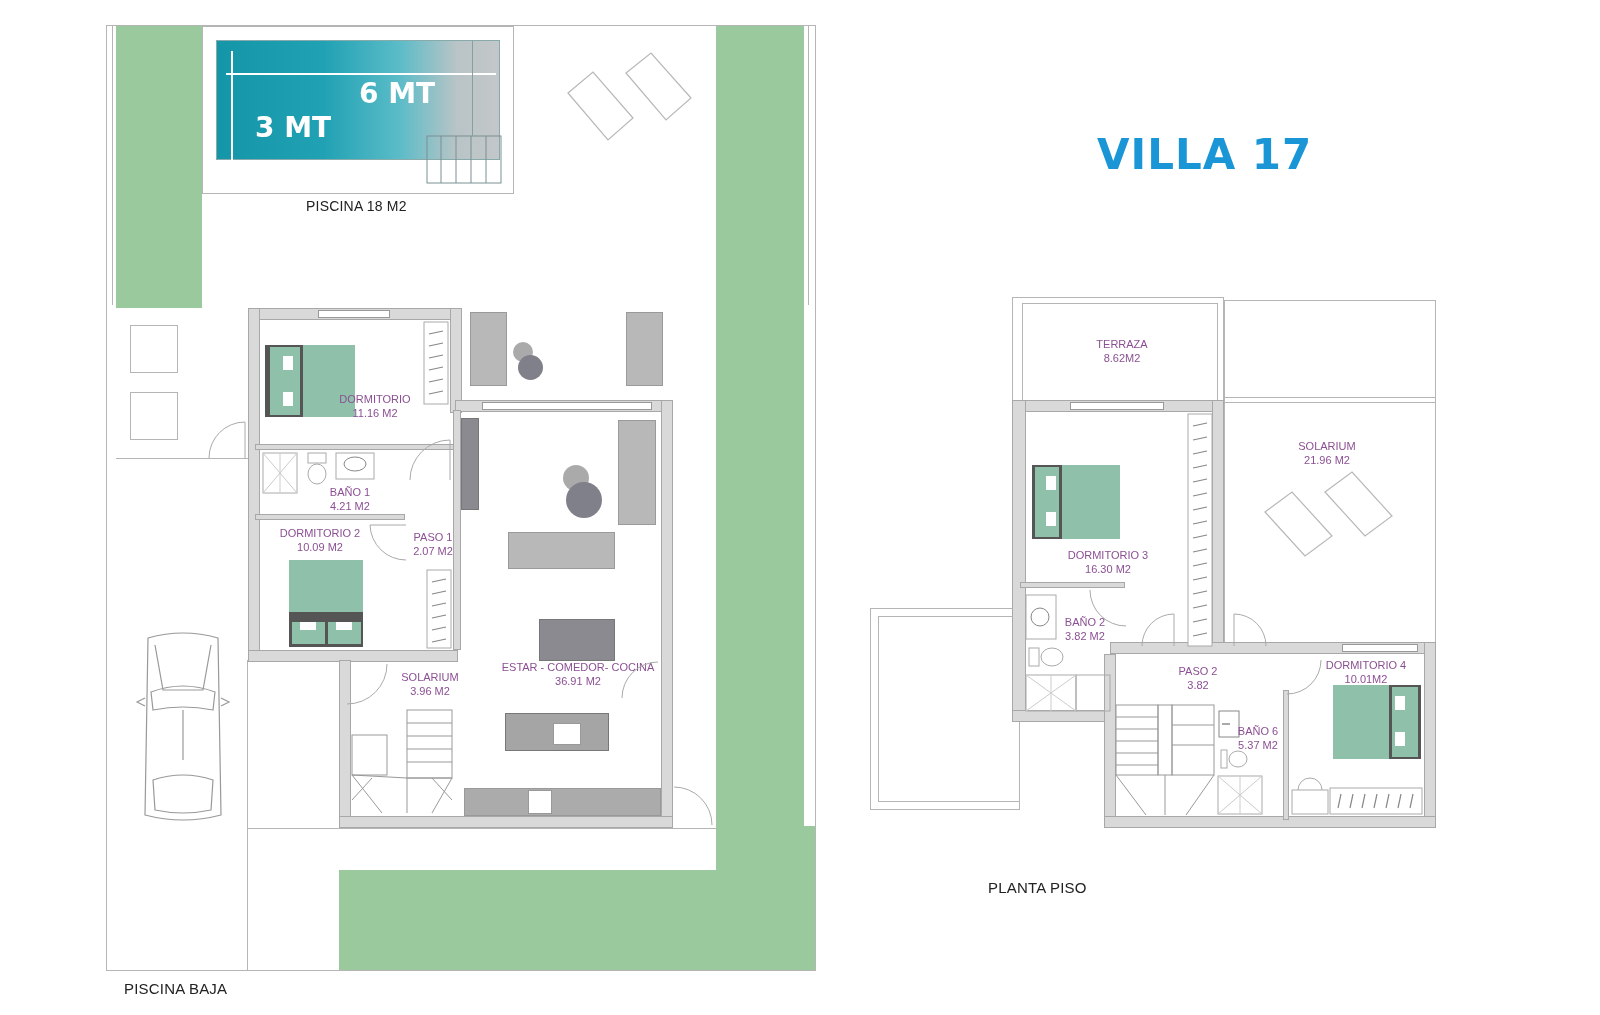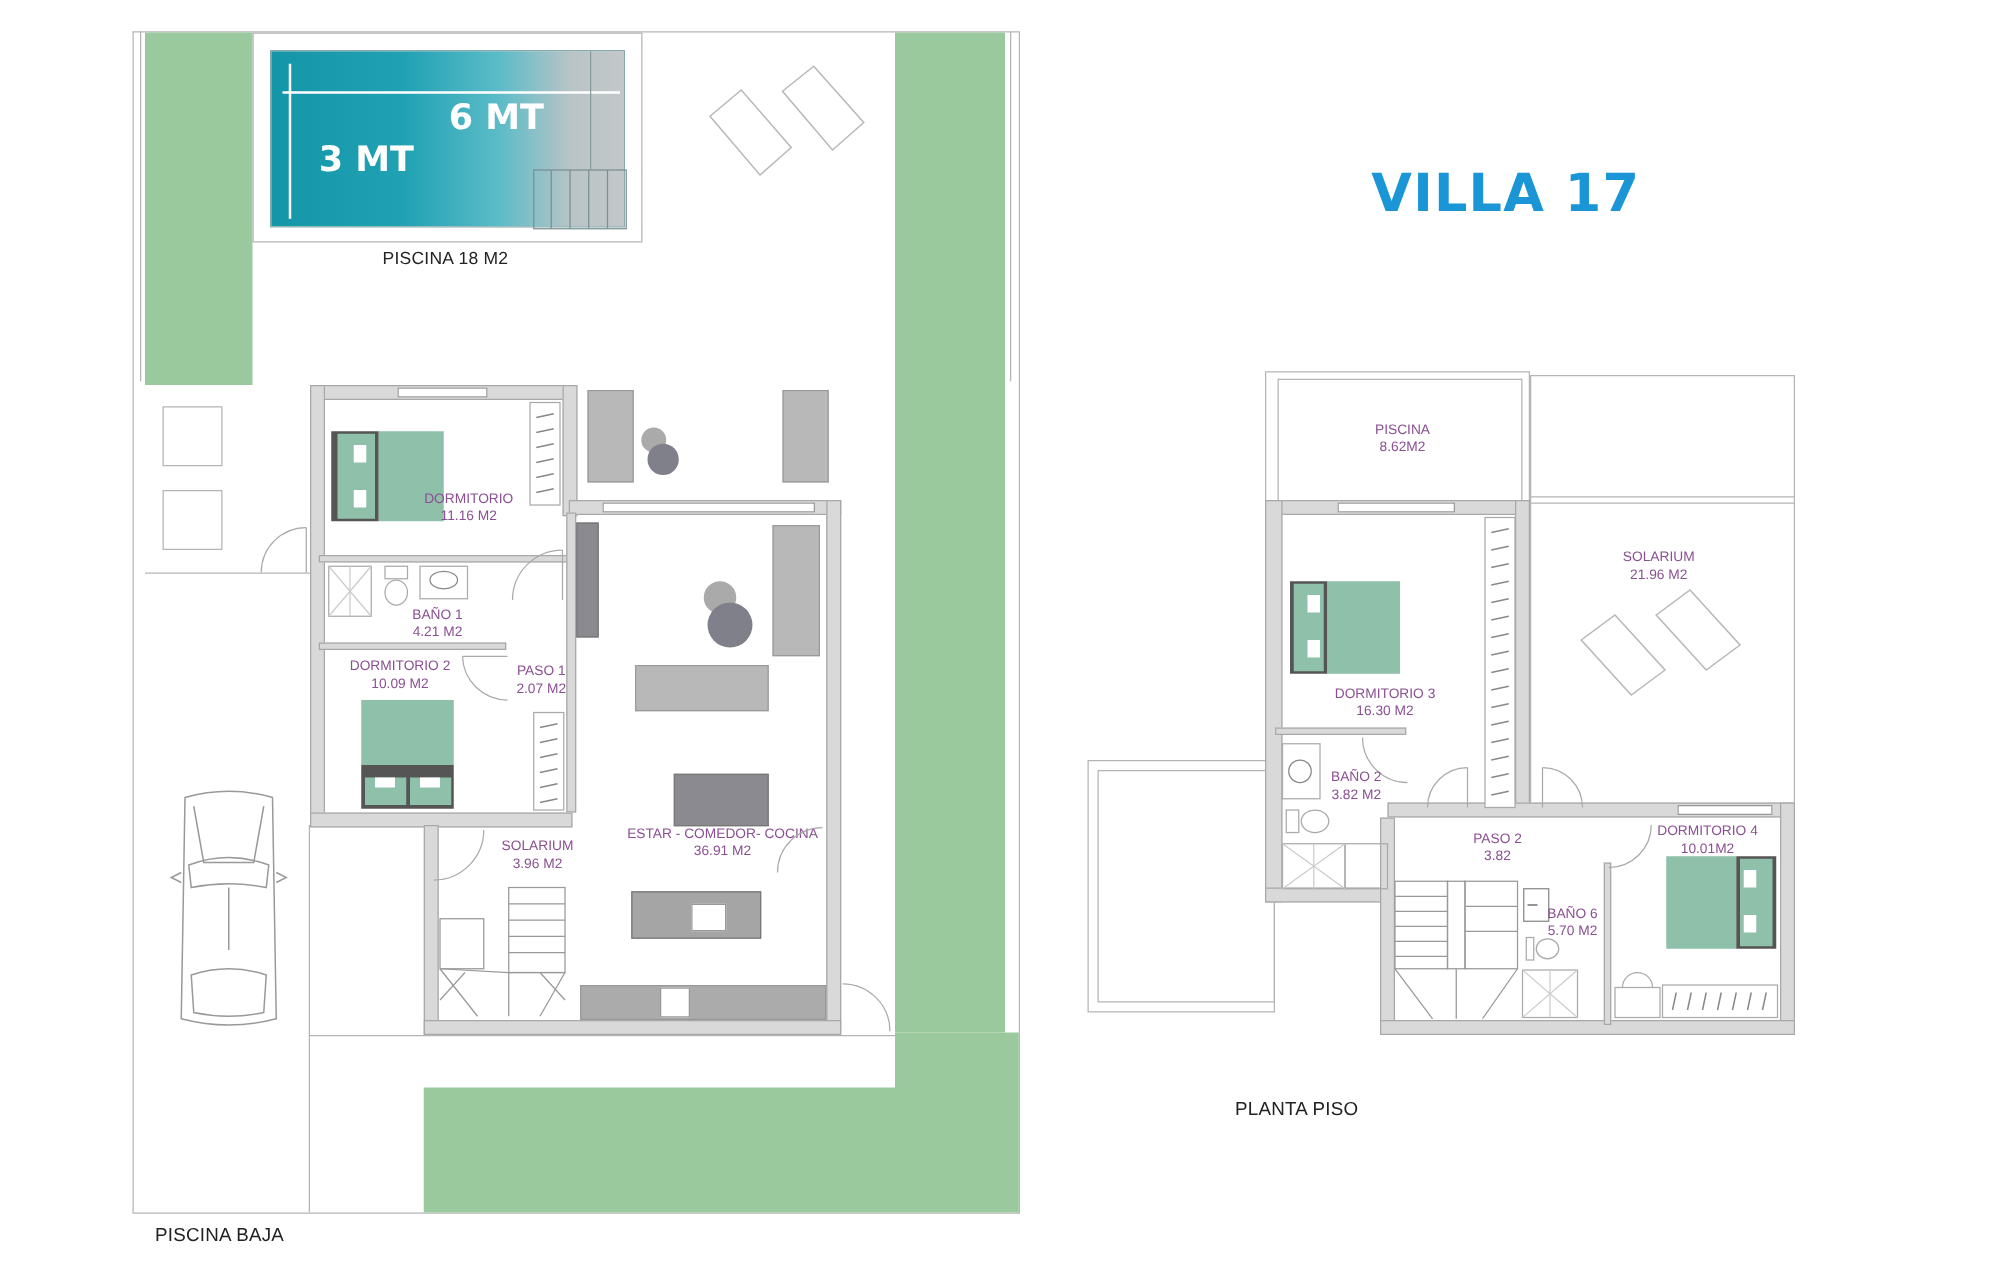--- a/index.html
+++ b/index.html
@@ -31,21 +31,21 @@
   <div class="line" style="left:106px; top:25px; width:710px; height:946px;"></div>
   <div class="line" style="left:112px; top:25px; width:1px; height:280px; border-width:0 0 0 1px;"></div>
   <div class="line" style="left:808px; top:25px; width:1px; height:280px; border-width:0 0 0 1px;"></div>
 
   <div class="garden" style="left:116px; top:26px; width:86px; height:282px;"></div>
   <div class="garden" style="left:716px; top:26px; width:88px; height:800px;"></div>
   <div class="garden" style="left:716px; top:826px; width:99px; height:144px;"></div>
   <div class="garden" style="left:339px; top:870px; width:377px; height:100px;"></div>
 
   <div class="line" style="left:202px; top:26px; width:312px; height:168px;"></div>
-  <div class="pool" style="left:216px; top:40px; width:284px; height:142px;">
+  <div class="pool" style="left:216px; top:40px; width:284px; height:120px;">
     <div class="abs" style="left:14px; top:10px; width:2px; height:124px; background:#fff;"></div>
     <div class="abs" style="left:9px; top:32px; width:270px; height:2px; background:#fff;"></div>
     <div class="pool-text" style="left:142px; top:36px;">6 MT</div>
     <div class="pool-text" style="left:38px; top:70px;">3 MT</div>
     <svg style="left:210px; top:95px;" width="74" height="47">
       <rect x="0" y="0" width="74" height="47" fill="none" stroke="#7a8f92" stroke-width="1"></rect>
       <line x1="14" y1="0" x2="14" y2="47" stroke="#7a8f92"></line>
       <line x1="29" y1="0" x2="29" y2="47" stroke="#7a8f92"></line>
       <line x1="44" y1="0" x2="44" y2="47" stroke="#7a8f92"></line>
       <line x1="59" y1="0" x2="59" y2="47" stroke="#7a8f92"></line>
@@ -230,21 +230,21 @@
 </div>
 
 <div class="abs" style="left:0;top:0;width:1600px;height:1015px;">
 
   <div class="line" style="left:870px; top:608px; width:150px; height:202px;"></div>
   <div class="line" style="left:878px; top:616px; width:142px; height:186px;"></div>
 
   <div class="line" style="left:1012px; top:297px; width:212px; height:104px;"></div>
   <div class="line" style="left:1022px; top:303px; width:196px; height:98px;"></div>
   <div class="room-label" style="left:1122px; top:337px;">
-    <div>PISCINA</div>
+    <div>TERRAZA</div>
     <div>8.62M2</div>
   </div>
 
   <div class="line" style="left:1224px; top:300px; width:212px; height:350px;"></div>
   <div class="line" style="left:1224px; top:397px; width:212px; height:6px; border-width:1px 0 1px 0;"></div>
   <div class="room-label" style="left:1327px; top:439px;">
     <div>SOLARIUM</div>
     <div>21.96 M2</div>
   </div>
   <svg style="left:1260px; top:470px;" width="150" height="100">
@@ -368,21 +368,21 @@
   <svg style="left:1218px; top:776px;" width="44" height="38">
     <rect x="0" y="0" width="44" height="38" fill="none" stroke="#aaa"></rect>
     <g stroke="#ccc">
         <line x1="0" y1="0" x2="44" y2="38"></line>
         <line x1="44" y1="0" x2="0" y2="38"></line>
         <line x1="22" y1="0" x2="22" y2="38"></line>
       </g>
   </svg>
   <div class="room-label" style="left:1258px; top:724px;">
     <div>BAÑO 6</div>
-    <div>5.70 M2</div>
+    <div>5.37 M2</div>
   </div>
 
   <div class="room-label" style="left:1366px; top:658px;">
     <div>DORMITORIO 4</div>
     <div>10.01M2</div>
   </div>
   <div class="bed-sheet" style="left:1333px; top:685px; width:56px; height:74px;"></div>
   <div class="bed-head" style="left:1389px; top:685px; width:32px; height:74px;"></div>
   <div class="bed-sheet" style="left:1392px; top:687px; width:26px; height:70px;"></div>
   <div class="pillow" style="left:1395px; top:696px; width:10px; height:14px;"></div>

